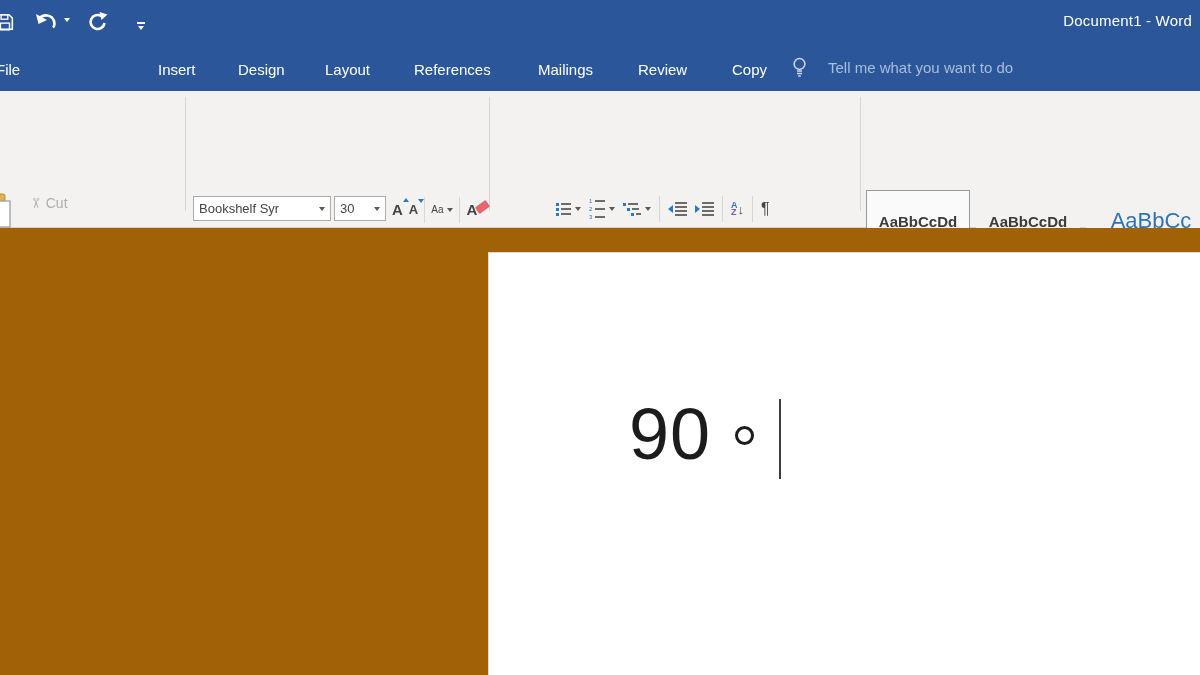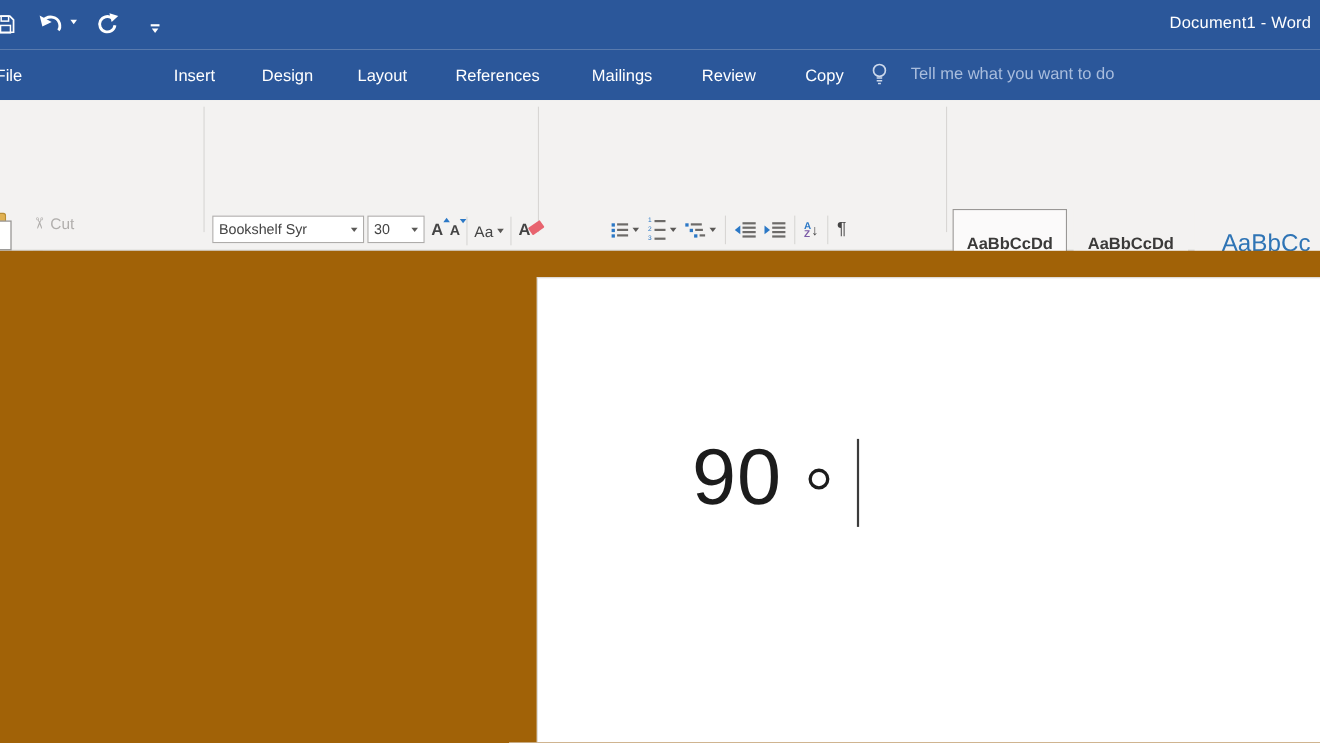--- a/index.html
+++ b/index.html
@@ -199,21 +199,21 @@
     </div>
     <div id="font-size-combo" class="combo">
       <span>30</span>
       <span class="btn-caret"></span>
     </div>
     <div id="font-row1b" class="abs">
       <span class="growA"><span>A</span><span class="tri tri-up"></span></span>
       <span class="growA" style="font-size:13px"><span>A</span><span class="tri tri-dn"></span></span>
       <span class="minisep"></span>
       <span class="rbtn">
-        <span style="font-size:14px">Aa</span>
+        <span style="font-size:10px">Aa</span>
         <span class="btn-caret"></span>
       </span>
       <span class="minisep"></span>
       <span class="rbtn" style="position:relative">
         <span style="font-size:15px;font-weight:bold;color:#444">A</span>
         <span style="position:absolute;right:-12px;top:2px;width:13px;height:8px;background:#e8646f;transform:rotate(-35deg);border-radius:1px"></span>
       </span>
     </div>
     <div id="font-row2" class="abs">
       <span class="fx" style="font-weight:bold">B</span>

